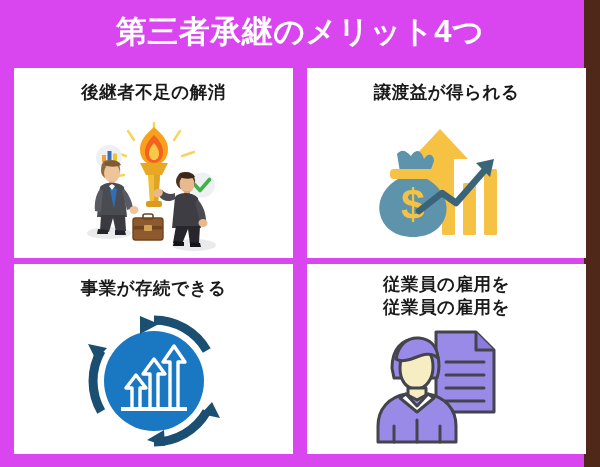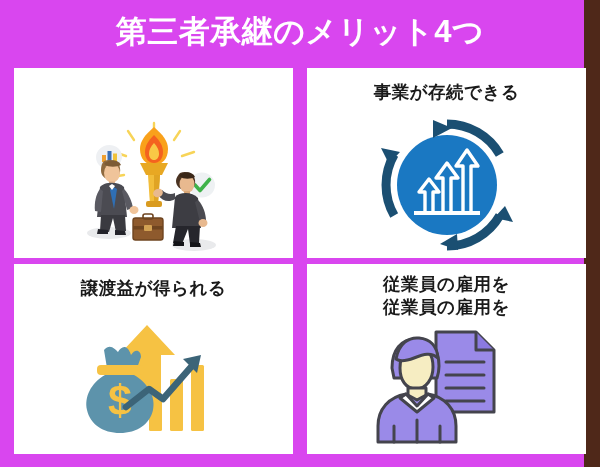--- a/index.html
+++ b/index.html
@@ -90,20 +90,21 @@
 
 <div class="infographic">
 
   <div class="header">
     <div class="header-title">第三者承継のメリット4つ</div>
   </div>
 
   <div class="card-grid">
 
     <div class="card">
+      <div class="card-title">後継者不足の解消</div>
       <div class="card-art">
         <svg width="200" height="140" viewBox="0 0 200 140">
 
           <g stroke="#f7d047" stroke-width="2.4" stroke-linecap="round" opacity="0.9">
             <line x1="100" y1="8" x2="100" y2="18"></line>
             <line x1="74" y1="16" x2="80" y2="25"></line>
             <line x1="126" y1="16" x2="120" y2="25"></line>
             <line x1="60" y1="37" x2="72" y2="41"></line>
             <line x1="140" y1="37" x2="128" y2="41"></line>
             <line x1="58" y1="62" x2="70" y2="60"></line>
@@ -170,20 +171,50 @@
             <ellipse cx="149" cy="108" rx="4.5" ry="4" fill="#e8b98f"></ellipse>
             <path d="M122 111 h24 l-1 17 l-9 1 l-2 -15 l-6 15 l-9 -1 z" fill="#26262c"></path>
             <path d="M120 126 l10 1 l0 4 l-11 0 z" fill="#141418"></path>
             <path d="M136 127 l10 1 l1 4 l-11 0 z" fill="#141418"></path>
           </g>
         </svg>
       </div>
     </div>
 
     <div class="card">
+      <div class="card-title">譲渡益が得られる</div>
+      <div class="card-art">
+        <svg width="150" height="128" viewBox="0 0 150 128">
+
+          <g>
+            <path d="M68 8 L96 38 h-14 v52 h-28 V38 h-14 z" fill="#f6c243"></path>
+          </g>
+
+          <g fill="#f6c243">
+            <rect x="70" y="76" width="13" height="38" rx="1.5"></rect>
+            <rect x="91" y="62" width="13" height="52" rx="1.5"></rect>
+            <rect x="112" y="48" width="13" height="66" rx="1.5"></rect>
+          </g>
+
+          <g>
+            <path d="M25 33 c6 -7 11 -1 14 2 c3 -5 9 -9 13 3 c4 -7 10 -5 10 2 l-4 11 h-30 z" fill="#5d93ab"></path>
+            <rect x="18" y="48" width="47" height="10" rx="4" fill="#f6c243"></rect>
+            <path d="M26 58 c-14 8 -21 22 -18 35 c3 14 16 23 33 23 c17 0 30 -9 33 -23 c3 -13 -5 -27 -19 -35 z" fill="#5d93ab"></path>
+            <text x="41" y="98" font-family="'Liberation Sans', sans-serif" font-size="43" font-weight="bold" fill="#f6c243" text-anchor="middle">$</text>
+          </g>
+
+          <g>
+            <polyline points="47,90 70,72 84,82 112,50" fill="none" stroke="#3c6478" stroke-width="6.5" stroke-linecap="round" stroke-linejoin="round"></polyline>
+            <polygon points="104,42 122,38 118,56" fill="#3c6478"></polygon>
+          </g>
+        </svg>
+      </div>
+    </div>
+
+    <div class="card">
       <div class="card-title">事業が存続できる</div>
       <div class="card-art">
         <svg width="148" height="134" viewBox="0 0 148 134">
 
           <circle cx="74" cy="67" r="50" fill="#1a78c2"></circle>
 
           <g fill="none" stroke="#1b4f72" stroke-width="9" stroke-linecap="butt">
             <path d="M74 6 A61 61 0 0 1 126.8 36.5"></path>
             <path d="M126.8 97.5 A61 61 0 0 1 74 128"></path>
             <path d="M21.2 97.5 A61 61 0 0 1 21.2 36.5"></path>
@@ -196,50 +227,20 @@
             <polygon points="16,46 8,30 27,34"></polygon>
           </g>
 
           <g fill="#1a78c2" stroke="#ffffff" stroke-width="3.4" stroke-linejoin="round">
             <path d="M52 95 V74 h-6 l10 -13 l10 13 h-6 v21 z"></path>
             <path d="M70 95 V60 h-7 l11 -15 l11 15 h-7 v35 z"></path>
             <path d="M90 95 V48 h-7 l11 -16 l11 16 h-7 v47 z"></path>
           </g>
 
           <rect x="41" y="93" width="66" height="4" fill="#ffffff"></rect>
-        </svg>
-      </div>
-    </div>
-
-    <div class="card">
-      <div class="card-title">譲渡益が得られる</div>
-      <div class="card-art">
-        <svg width="150" height="128" viewBox="0 0 150 128">
-
-          <g>
-            <path d="M68 8 L96 38 h-14 v52 h-28 V38 h-14 z" fill="#f6c243"></path>
-          </g>
-
-          <g fill="#f6c243">
-            <rect x="70" y="76" width="13" height="38" rx="1.5"></rect>
-            <rect x="91" y="62" width="13" height="52" rx="1.5"></rect>
-            <rect x="112" y="48" width="13" height="66" rx="1.5"></rect>
-          </g>
-
-          <g>
-            <path d="M25 33 c6 -7 11 -1 14 2 c3 -5 9 -9 13 3 c4 -7 10 -5 10 2 l-4 11 h-30 z" fill="#5d93ab"></path>
-            <rect x="18" y="48" width="47" height="10" rx="4" fill="#f6c243"></rect>
-            <path d="M26 58 c-14 8 -21 22 -18 35 c3 14 16 23 33 23 c17 0 30 -9 33 -23 c3 -13 -5 -27 -19 -35 z" fill="#5d93ab"></path>
-            <text x="41" y="98" font-family="'Liberation Sans', sans-serif" font-size="43" font-weight="bold" fill="#f6c243" text-anchor="middle">$</text>
-          </g>
-
-          <g>
-            <polyline points="47,90 70,72 84,82 112,50" fill="none" stroke="#3c6478" stroke-width="6.5" stroke-linecap="round" stroke-linejoin="round"></polyline>
-            <polygon points="104,42 122,38 118,56" fill="#3c6478"></polygon>
-          </g>
         </svg>
       </div>
     </div>
 
     <div class="card">
       <div class="card-title two-line">
         <div>従業員の雇用を</div>
         <div>従業員の雇用を</div>
       </div>
       <div class="card-art lower">

